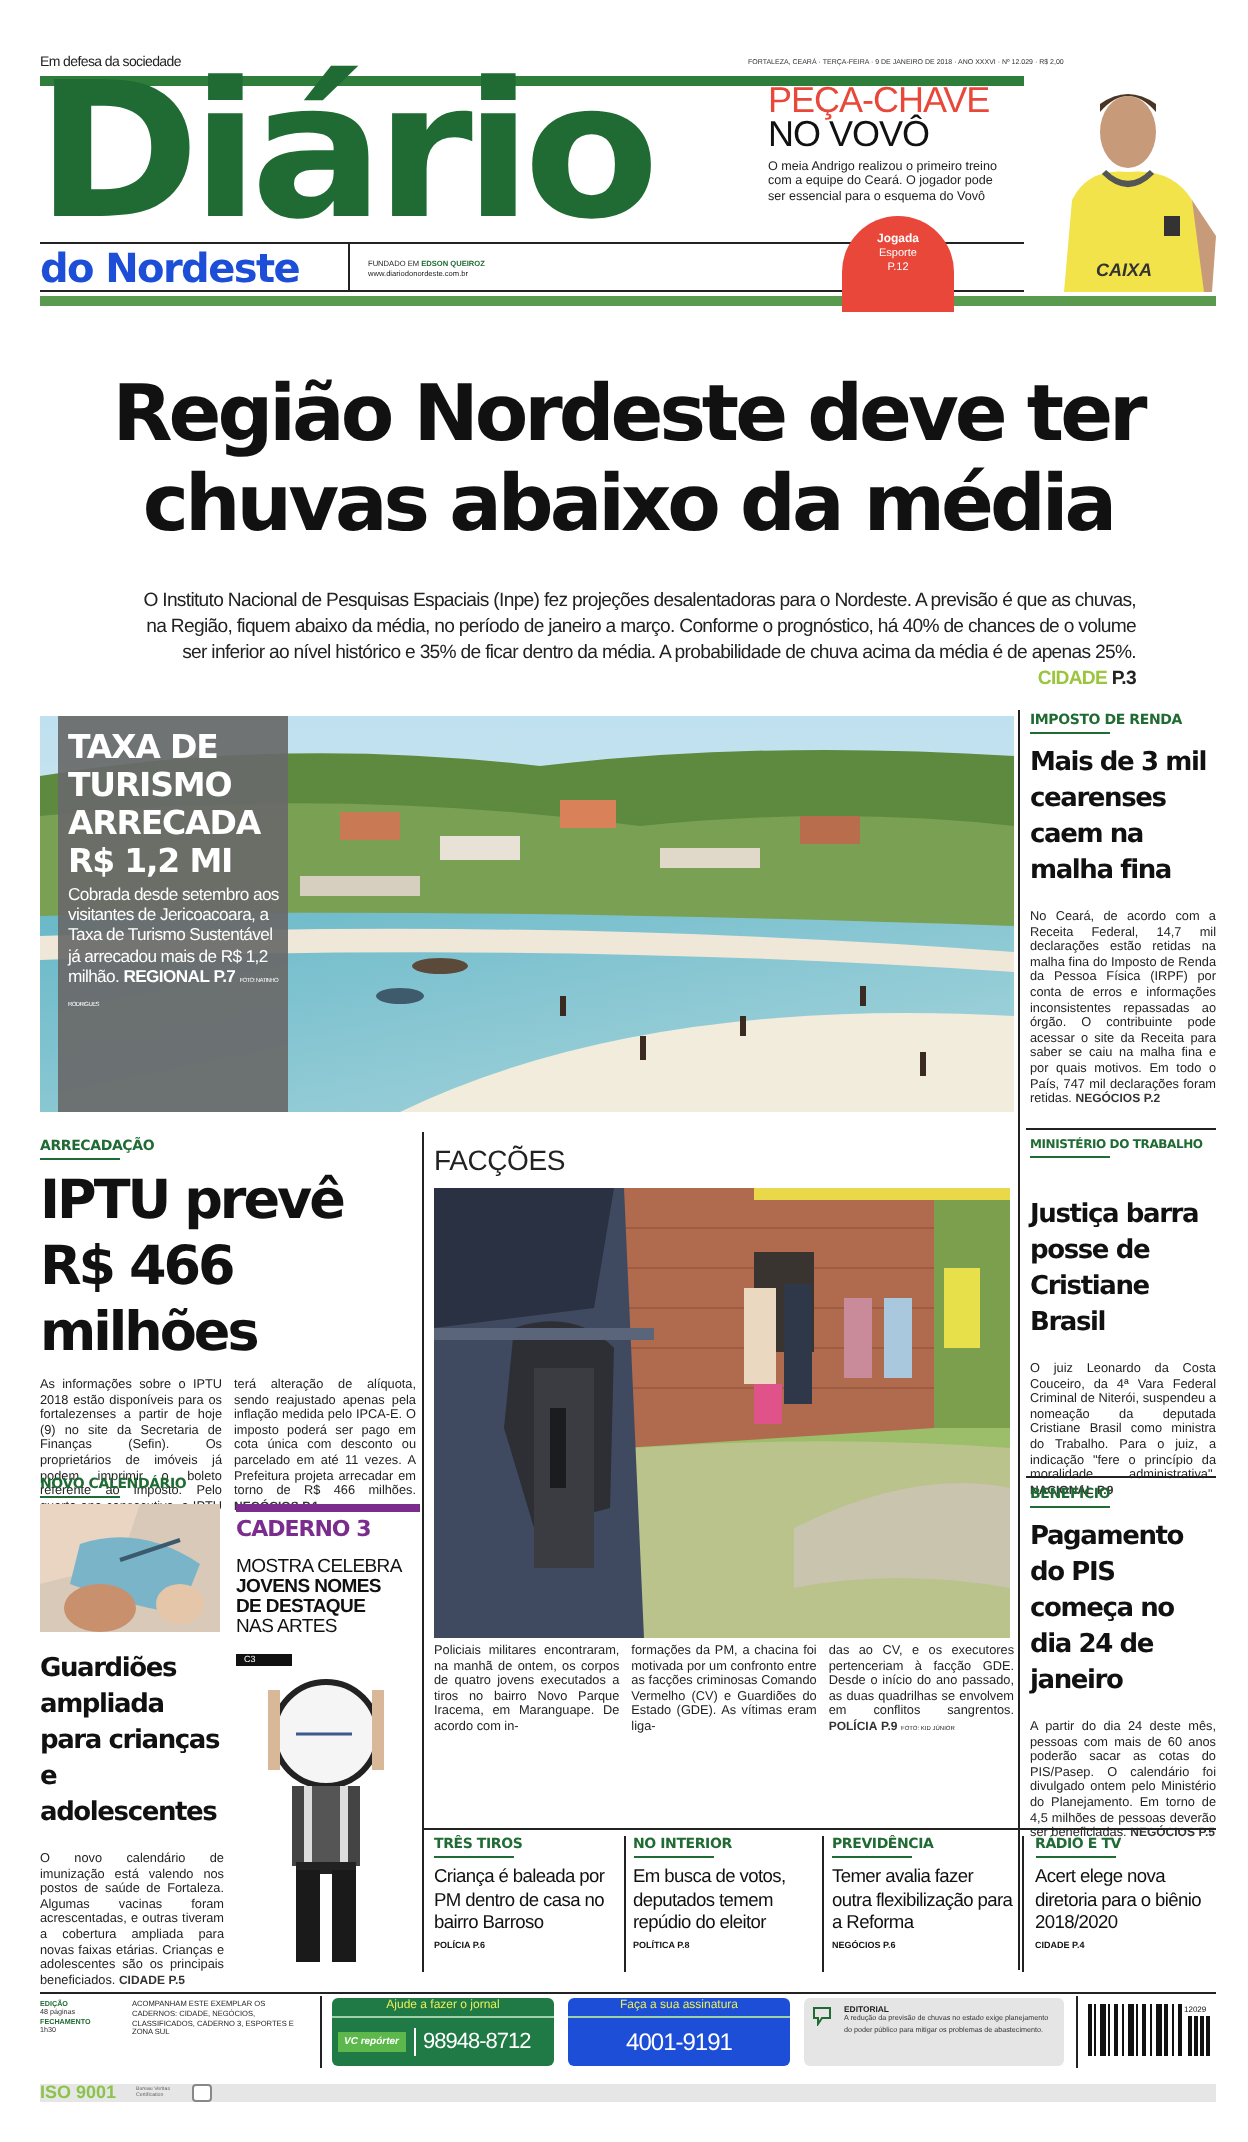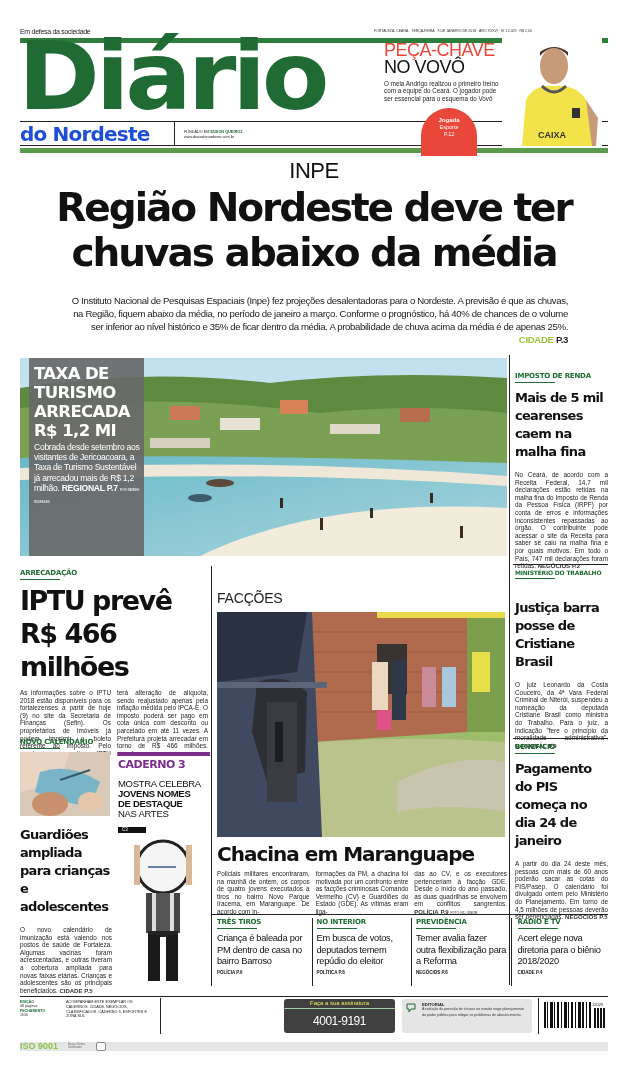--- a/index.html
+++ b/index.html
@@ -37,37 +37,36 @@
 
   <div class="abs" style="left:384px;top:40px;width:224px;height:106px;">
     <div class="abs" style="left:0;top:0;font-size:18px;color:#e8473a;letter-spacing:-0.5px;font-weight:300;">PEÇA-CHAVE</div>
     <div class="abs" style="left:0;top:17px;font-size:18px;color:#111;letter-spacing:-0.5px;">NO VOVÔ</div>
     <div class="abs" style="left:0;top:40px;width:115px;font-size:6.3px;line-height:7.3px;color:#222;">O meia Andrigo realizou o primeiro treino com a equipe do Ceará. O jogador pode ser essencial para o esquema do Vovô</div>
     <div class="abs" style="left:37px;top:68px;width:56px;height:48px;border-radius:28px 28px 0 0;background:#e8473a;color:#fff;text-align:center;padding-top:9px;overflow:hidden;">
       <div style="font-size:6px;font-weight:bold;line-height:7px;">Jogada</div>
       <div style="font-size:5.5px;line-height:6.5px;">Esporte</div>
       <div style="font-size:5.5px;line-height:6.5px;">P.12</div>
     </div>
-    <div class="abs photo" style="left:118px;top:-2px;width:100px;height:108px;" title="Jogador do Ceará com camisa amarela">
+    <div class="abs photo" style="left:128px;top:-2px;width:100px;height:108px;font-style:italic;" title="Jogador do Ceará com camisa amarela">
       <svg width="100" height="108" viewBox="0 0 100 108">
         <rect width="100" height="108" fill="#fff"></rect>
         <ellipse cx="52" cy="28" rx="14" ry="18" fill="#c79a7a"></ellipse>
         <path d="M38 18 Q52 2 66 18 L66 14 Q52 4 38 14Z" fill="#4a3424"></path>
         <path d="M20 108 L24 62 Q32 46 52 48 Q74 46 84 62 L92 108Z" fill="#f2e34a"></path>
         <path d="M40 48 Q52 60 64 48" stroke="#555" stroke-width="3" fill="none"></path>
         <path d="M84 62 L96 80 L94 108 L90 108Z" fill="#c79a7a"></path>
         <text x="36" y="100" font-size="9" font-weight="bold" fill="#333" font-family="Liberation Sans, sans-serif">CAIXA</text>
         <rect x="70" y="70" width="8" height="10" fill="#333"></rect>
       </svg>
     </div>
   </div>
 </div>
 
 <div class="abs" style="left:20px;top:154px;width:588px;height:196px;">
-  <div class="abs" style="left:0;top:4px;width:588px;text-align:center;font-size:22px;color:#111;letter-spacing:-0.5px;">INPE</div>
   <div class="abs hed" style="left:0;top:32px;width:588px;text-align:center;font-size:39px;line-height:44px;letter-spacing:-2px;">Região Nordeste deve ter</div>
   <div class="abs hed" style="left:0;top:77px;width:588px;text-align:center;font-size:39px;line-height:44px;letter-spacing:-2px;">chuvas abaixo da média</div>
   <div class="abs" style="left:40px;top:140px;width:508px;text-align:right;font-size:9.6px;line-height:13px;color:#222;letter-spacing:-0.35px;">
     <span>O Instituto Nacional de Pesquisas Espaciais (Inpe) fez projeções desalentadoras para o Nordeste. A previsão é que as chuvas, na Região, fiquem abaixo da média, no período de janeiro a março. Conforme o prognóstico, há 40% de chances de o volume ser inferior ao nível histórico e 35% de ficar dentro da média. A probabilidade de chuva acima da média é de apenas 25%.</span>
     <span style="color:#9bc53d;font-weight:bold;">CIDADE</span>
     <span style="font-weight:bold;">P.3</span>
   </div>
 </div>
 
 <div class="abs photo" style="left:20px;top:358px;width:487px;height:198px;" title="Praia de Jericoacoara">
@@ -112,23 +111,23 @@
     <span>Cobrada desde setembro aos visitantes de Jericoacoara, a Taxa de Turismo Sustentável já arrecadou mais de R$ 1,2 milhão.</span>
     <span style="font-weight:bold;">REGIONAL</span>
     <span style="font-weight:bold;">P.7</span>
     <span style="font-size:3px;">FOTO: NATINHO RODRIGUES</span>
   </div>
 </div>
 
 <div class="vline" style="left:509px;top:355px;height:630px;"></div>
 
 <div class="abs" style="left:515px;top:355px;width:93px;">
-  <div class="kicker" style="margin-top:17px;">IMPOSTO DE RENDA</div>
-  <div class="kicker-rule"></div>
-  <div class="hed" style="font-size:13px;line-height:18px;margin-top:6px;letter-spacing:-0.7px;">Mais de 5 mil cearenses caem na malha fina</div>
+  <div class="kicker" style="margin-top:1px;">IMPOSTO DE RENDA</div>
+  <div class="kicker-rule"></div>
+  <div class="hed" style="font-size:13px;line-height:18px;margin-top:6px;letter-spacing:-0.7px;">Mais de 3 mil cearenses caem na malha fina</div>
   <div class="body-txt" style="margin-top:10px;">
     <span>No Ceará, de acordo com a Receita Federal, 14,7 mil declarações estão retidas na malha fina do Imposto de Renda da Pessoa Física (IRPF) por conta de erros e informações inconsistentes repassadas ao órgão. O contribuinte pode acessar o site da Receita para saber se caiu na malha fina e por quais motivos. Em todo o País, 747 mil declarações foram retidas.</span>
     <span class="ref">NEGÓCIOS</span>
     <span class="ref">P.2</span>
   </div>
 </div>
 <div class="abs" style="left:513px;top:564px;width:95px;height:1px;background:#222;"></div>
 
 <div class="abs" style="left:515px;top:566px;width:93px;">
   <div class="kicker" style="margin-top:3px;font-size:6px;">MINISTÉRIO DO TRABALHO</div>
@@ -208,21 +207,21 @@
       <rect x="34" y="58" width="22" height="40" fill="#ddd"></rect>
       <rect x="38" y="58" width="14" height="40" fill="#555"></rect>
       <rect x="30" y="96" width="30" height="6" fill="#222"></rect>
       <rect x="30" y="100" width="12" height="46" fill="#1a1a1a"></rect>
       <rect x="48" y="100" width="12" height="46" fill="#1a1a1a"></rect>
     </svg>
   </div>
 </div>
 
 <div class="abs" style="left:217px;top:566px;width:290px;">
-  <div style="font-size:14px;letter-spacing:-0.2px;color:#222;margin-top:24px;">FACÇÕES</div>
+  <div style="font-size:14px;letter-spacing:-0.2px;color:#222;margin-top:6px;">FACÇÕES</div>
   <div class="photo" style="width:288px;height:225px;margin-top:6px;" title="Policial armado em cena de crime">
     <svg width="288" height="225" viewBox="0 0 288 225" preserveAspectRatio="none">
       <rect width="288" height="225" fill="#9cbd6a"></rect>
       <rect x="100" y="0" width="188" height="120" fill="#7c9f4d"></rect>
       <path d="M95 0 L250 0 L250 120 L95 130Z" fill="#b06a4e"></path>
       <g stroke="#8c5038" stroke-width="0.6">
         <line x1="95" y1="20" x2="250" y2="20"></line>
           <line x1="95" y1="40" x2="250" y2="40"></line>
           <line x1="95" y1="60" x2="250" y2="60"></line>
           <line x1="95" y1="80" x2="250" y2="80"></line>
@@ -241,21 +240,20 @@
         <rect x="255" y="40" width="18" height="40" fill="#e8e04a"></rect>
       </g>
       <path d="M0 0 L95 0 L105 225 L0 225Z" fill="#3f4a60"></path>
       <path d="M0 0 L90 0 L80 60 L0 70Z" fill="#2a3142"></path>
       <path d="M40 70 Q70 60 90 80 L88 160 L50 170 L35 120Z" fill="#2d2f35"></path>
       <rect x="50" y="90" width="30" height="100" fill="#3a3c42"></rect>
       <rect x="58" y="110" width="8" height="40" fill="#1b1c20"></rect>
       <rect x="0" y="70" width="110" height="6" fill="#5b6579"></rect>
     </svg>
   </div>
-  <div class="hed" style="font-size:20px;line-height:26px;margin-top:4px;letter-spacing:-1px;">Chacina em Maranguape</div>
   <div style="display:flex;gap:6px;margin-top:3px;">
     <div class="body-txt" style="flex:1;">Policiais militares encontraram, na manhã de ontem, os corpos de quatro jovens executados a tiros no bairro Novo Parque Iracema, em Maranguape. De acordo com in-</div>
     <div class="body-txt" style="flex:1;">formações da PM, a chacina foi motivada por um confronto entre as facções criminosas Comando Vermelho (CV) e Guardiões do Estado (GDE). As vítimas eram liga-</div>
     <div class="body-txt" style="flex:1;">
       <span>das ao CV, e os executores pertenceriam à facção GDE. Desde o início do ano passado, as duas quadrilhas se envolvem em conflitos sangrentos.</span>
       <span class="ref">POLÍCIA</span>
       <span class="ref">P.9</span>
       <span style="font-size:3px;">FOTO: KID JÚNIOR</span>
     </div>
   </div>
@@ -305,22 +303,30 @@
 <div class="abs" style="left:20px;top:998px;width:588px;height:50px;">
   <div class="abs" style="left:0;top:2px;width:34px;font-size:3.6px;line-height:4.4px;color:#333;">
     <div style="color:#1f6b33;font-weight:bold;">EDIÇÃO</div>
     <div>48 páginas</div>
     <div style="color:#1f6b33;font-weight:bold;">FECHAMENTO</div>
     <div>1h30</div>
   </div>
   <div class="abs" style="left:46px;top:2px;width:90px;font-size:3.8px;line-height:4.8px;color:#222;">ACOMPANHAM ESTE EXEMPLAR OS CADERNOS: CIDADE, NEGÓCIOS, CLASSIFICADOS, CADERNO 3, ESPORTES E ZONA SUL</div>
   <div class="abs" style="left:140px;top:0;width:1px;height:36px;background:#222;"></div>
 
-
-  <div class="abs" style="left:264px;top:1px;width:111px;height:34px;background:#404040;border-radius:3px;color:#fff;">
+  <div class="abs" style="left:146px;top:1px;width:111px;height:34px;background:#1f7a45;border-radius:3px;color:#fff;">
+    <div style="text-align:center;font-size:6px;color:#e8ef5a;line-height:9px;border-bottom:1px solid #9fd0a8;">Ajude a fazer o jornal</div>
+    <div style="display:flex;align-items:center;height:24px;padding-left:3px;">
+      <span style="font-size:5px;font-weight:bold;color:#fff;background:#5cb84b;padding:2px 3px;white-space:nowrap;font-style:italic;">VC repórter</span>
+      <span style="width:1px;height:14px;background:#fff;margin:0 4px;"></span>
+      <span style="font-size:11px;letter-spacing:-0.5px;">98948-8712</span>
+    </div>
+  </div>
+
+  <div class="abs" style="left:264px;top:1px;width:111px;height:34px;background:#1d4ed8;border-radius:3px;color:#fff;">
     <div style="text-align:center;font-size:6px;color:#e8ef5a;line-height:9px;border-bottom:1px solid #9fd0a8;">Faça a sua assinatura</div>
     <div style="text-align:center;font-size:12px;line-height:24px;letter-spacing:-0.5px;">4001-9191</div>
   </div>
 
   <div class="abs" style="left:382px;top:1px;width:130px;height:34px;background:#e5e5e5;border-radius:3px;padding:3px 4px 0 20px;">
     <svg class="abs" style="left:4px;top:4px;" width="10" height="10" viewBox="0 0 10 10">
         <path d="M1 1 H9 V6 H5 L3 9 V6 H1Z" fill="none" stroke="#1f6b33" stroke-width="1"></path>
       </svg>
     <div style="font-size:4.2px;font-weight:bold;color:#222;">EDITORIAL</div>
     <div style="font-size:3.6px;line-height:5.5px;color:#333;">A redução da previsão de chuvas no estado exige planejamento do poder público para mitigar os problemas de abastecimento.</div>

